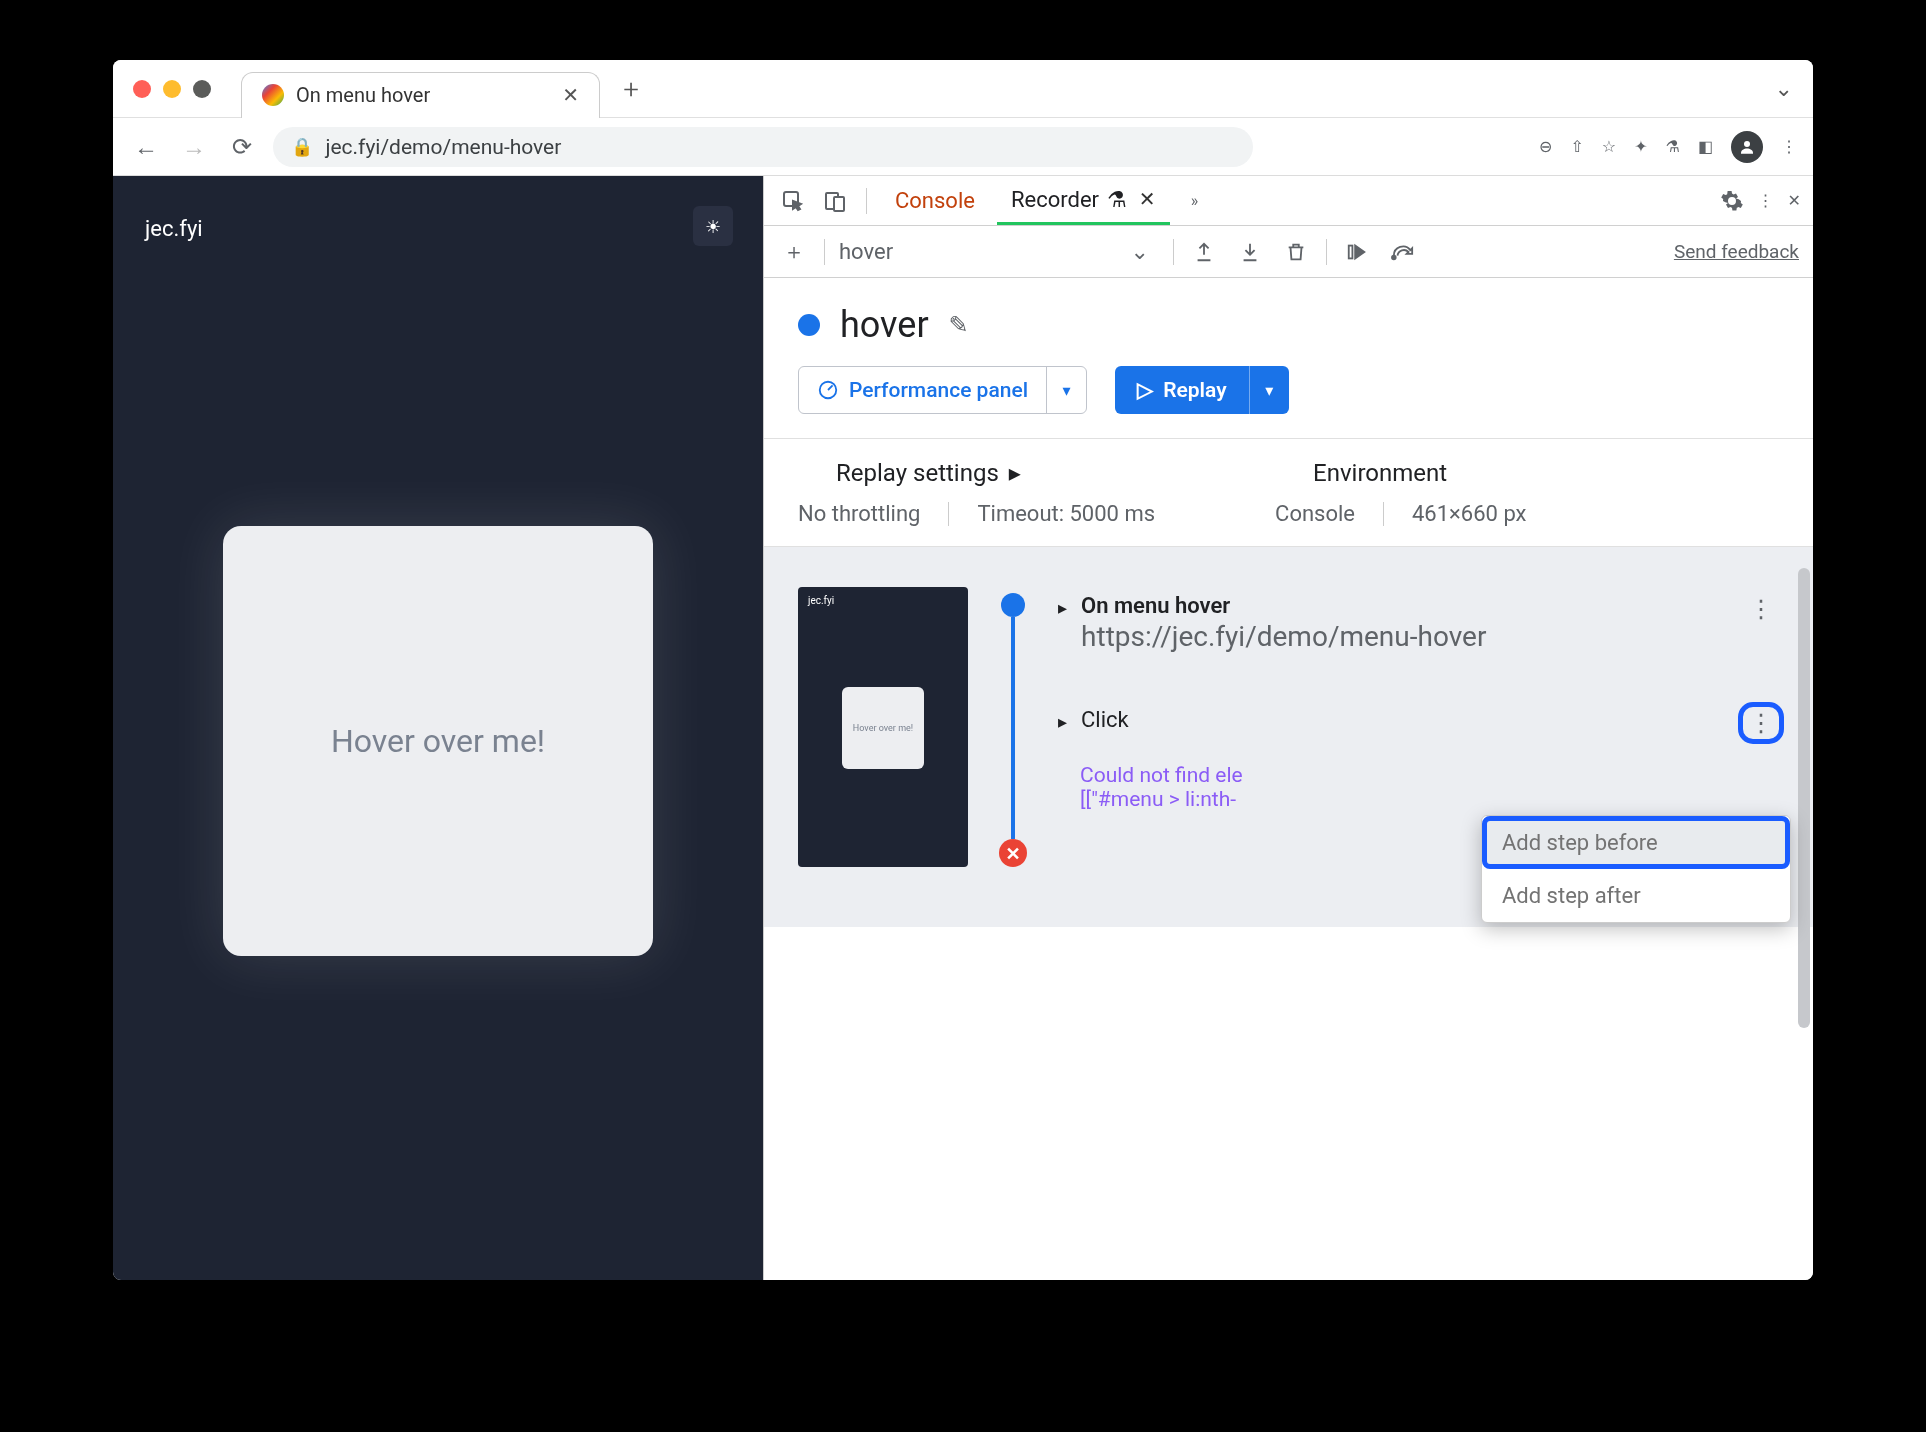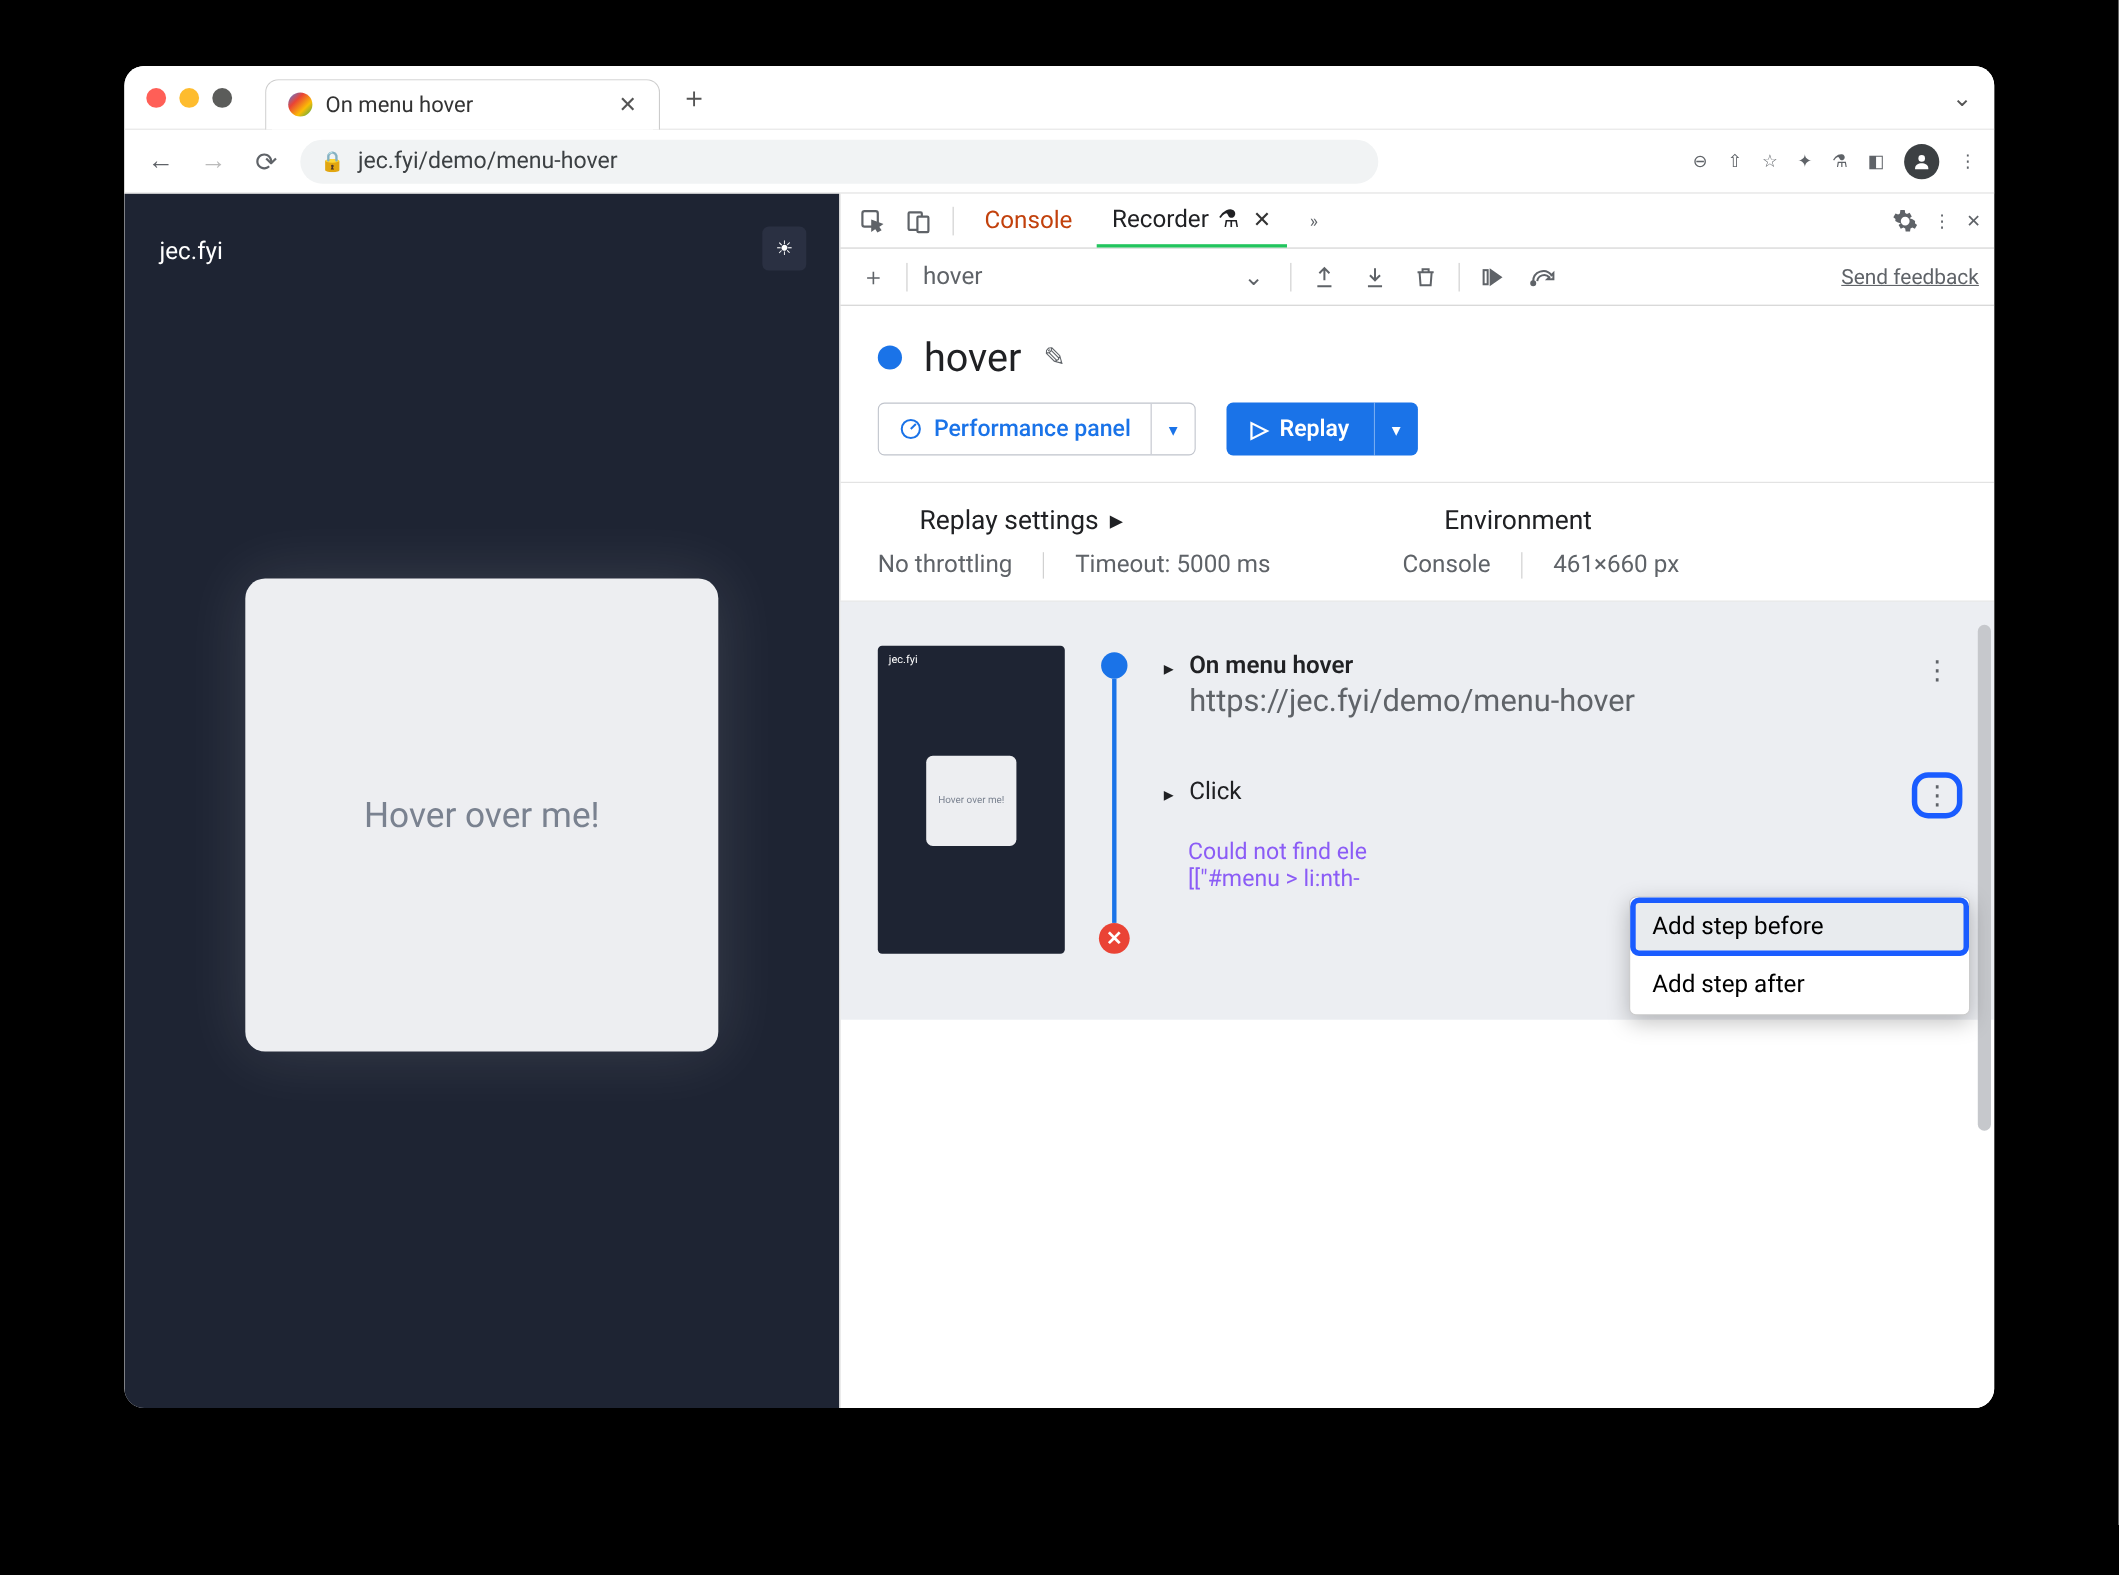--- a/index.html
+++ b/index.html
@@ -1,17 +1,17 @@
 <!DOCTYPE html>
 <html><head>
 <meta charset="utf-8">
 <style>
   * { box-sizing: border-box; margin: 0; padding: 0; font-family: -apple-system, BlinkMacSystemFont, "Segoe UI", Roboto, sans-serif; }
   body { background: #000; width: 1926px; height: 1432px; display: flex; align-items: flex-start; justify-content: center; padding-top: 60px; }
-  .window { width: 1700px; height: 1220px; background: #fff; border-radius: 18px; overflow: hidden; box-shadow: 0 10px 40px rgba(0,0,0,0.5); display: flex; flex-direction: column; }
+  .window { width: 1700px; height: 1220px; background: #fff; border-radius: 8px; overflow: hidden; box-shadow: 0 10px 40px rgba(0,0,0,0.5); display: flex; flex-direction: column; }
   
   
   .titlebar { height: 58px; background: #fff; display: flex; align-items: center; padding: 0 20px; border-bottom: 1px solid #e0e0e0; }
   .traffic { display: flex; gap: 12px; margin-right: 30px; }
   .dot { width: 18px; height: 18px; border-radius: 50%; }
   .dot.red { background: #ff5f57; }
   .dot.yellow { background: #febc2e; }
   .dot.green { background: #5b5c5a; }
   .tab { display: flex; align-items: center; gap: 12px; padding: 0 20px; height: 46px; border-radius: 12px 12px 0 0; background: #fff; border: 1px solid #ccc; border-bottom: none; position: relative; top: 6px; }
   .tab .favicon { width: 22px; height: 22px; border-radius: 50%; background: linear-gradient(135deg,#4285f4,#ea4335,#fbbc05,#34a853); }
@@ -89,21 +89,21 @@
   .step { padding: 6px 0 24px; display:flex; align-items: flex-start; gap: 14px; position:relative; }
   .step .caret { color:#202124; font-size:18px; padding-top:4px; cursor:pointer; }
   .step .body { flex:1; }
   .step .t1 { font-size:22px; color:#202124; font-weight:600; }
   .step .t2 { font-size:28px; color:#5f6368; margin-top:2px; }
   .step .more { color:#5f6368; font-size:24px; cursor:pointer; padding: 2px 6px; border-radius:8px; }
   .step .more.hl { outline: 5px solid #1a5cff; outline-offset: 0px; border-radius: 10px; }
   .err { color:#8b5cf6; font-size:21px; padding-left: 22px; }
   
   .context-menu { position:absolute; right: 22px; bottom: 4px; width: 310px; background:#fff; border:1px solid #ccc; border-radius:6px; box-shadow: 0 6px 20px rgba(0,0,0,0.25); z-index:10; }
-  .context-menu .item { padding: 14px 20px; font-size:22px; color:#000000; cursor:pointer; }
+  .context-menu .item { padding: 14px 20px; font-size:22px; color:#737373; cursor:pointer; }
   .context-menu .item.hl { background:#e8ebee; outline: 5px solid #1a5cff; outline-offset:-5px; border-radius:8px; }
   
   .scrollbar-v { position:absolute; right:3px; top: 290px; width:12px; height:460px; background:#c6c8cc; border-radius:6px; cursor:pointer; }
   
   svg { display:block; }
 </style>
 </head>
 <body>
 
 <div class="window">

